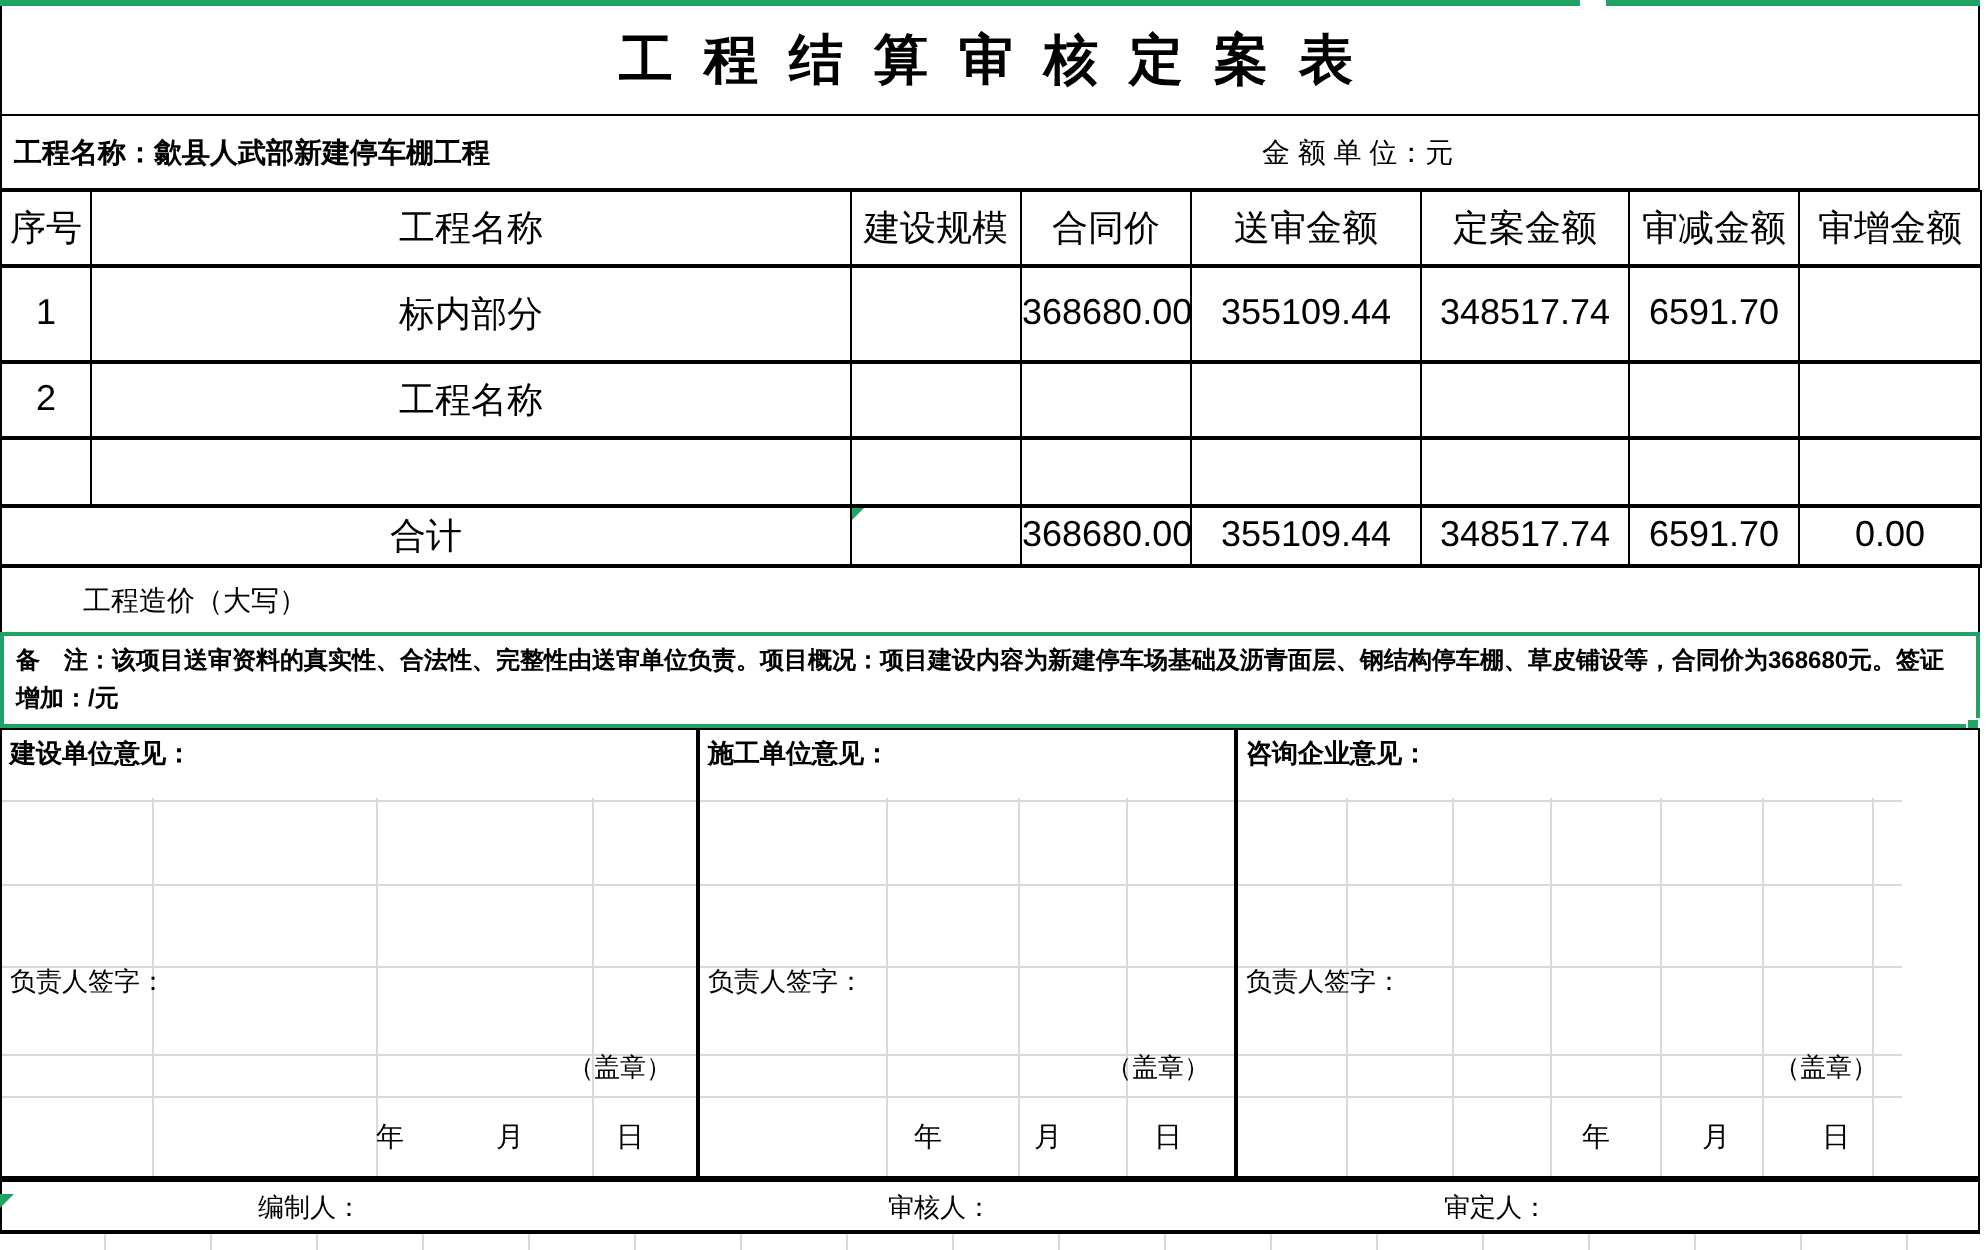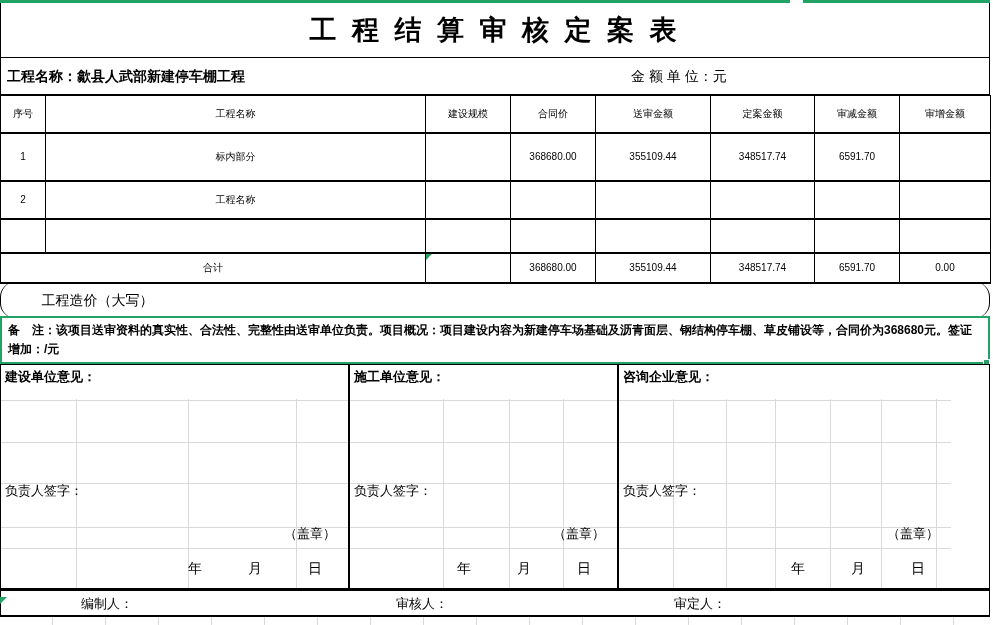--- a/index.html
+++ b/index.html
@@ -17,34 +17,34 @@
   
   #name-row { position:absolute; top:58px; left:0; width:990px; height:37px;
     border-left:1px solid #000; border-right:1px solid #000; border-bottom:1px solid #000; }
   #project-name { position:absolute; left:6px; top:0; height:37px; line-height:37px;
     font-size:14px; font-weight:bold; }
   #unit-label { position:absolute; left:630px; top:0; height:37px; line-height:37px; font-size:14px; }
 
   
   #main-table { position:absolute; top:95px; left:0; width:990px;
     border-collapse:collapse; table-layout:fixed; }
-  #main-table td { border:1px solid #000; border-bottom-width:2px; font-size:10px;
+  #main-table td { border:1px solid #000; border-bottom-width:2px; font-size:18px;
     text-align:center; vertical-align:middle; overflow:hidden; white-space:nowrap; position:relative; }
   #main-table tr.h37 td { height:37px; }
   #main-table tr.h48 td { height:48px; }
   #main-table tr.h38 td { height:38px; }
   #main-table tr.h34 td { height:34px; }
   #main-table tr.h30 td { height:30px; }
 
   .comment-tri { position:absolute; width:0; height:0;
     border-top:6px solid #21a366; border-right:6px solid transparent; }
 
   
   #words-row { position:absolute; top:282px; left:0; width:990px; height:36px;
-    border-left:1px solid #000; border-right:1px solid #000;border-radius:15px; }
+    border-left:1px solid #000; border-right:1px solid #000; }
   #words-label { position:absolute; left:0; top:0; width:193px; height:36px; line-height:36px;
     text-align:center; font-size:14px; }
   #words-value { position:absolute; left:193px; top:0; width:797px; height:36px; line-height:36px;
     border-left:1px solid #000; padding-left:7px; font-size:15px; font-weight:bold; }
 
   
   #remark-box { position:absolute; top:316px; left:0; width:990px; height:48px;
     border:2px solid #21a366; background:#fff; padding:3px 8px 0 6px;
     font-size:12px; font-weight:bold; line-height:19px; }
   #fill-handle { position:absolute; left:983px; top:359px; width:7px; height:7px;
@@ -65,21 +65,21 @@
     display:flex; justify-content:flex-end; gap:46px; font-size:14px; }
 
   
   .gl-v { position:absolute; top:34px; bottom:0; width:1px; background:#d9d9d9; }
   .gl-h { position:absolute; left:0; right:0; height:1px; background:#d9d9d9; }
 
   
   #footer-row { position:absolute; top:591px; left:0; width:990px; height:26px;
     border-left:1px solid #000; border-right:1px solid #000; border-bottom:2px solid #000;
     font-size:13px; }
-  .footer-label { position:absolute; top:0; height:26px; line-height:26px; }
+  .footer-label { position:absolute; top:0; height:26px; line-height:26px;margin-left:48px; }
   #preparer { left:80px; } #reviewer { left:395px; } #approver { left:673px; }
 
   
   #bottom-strip { position:absolute; top:617px; left:0; width:993px; height:8px;
     background:repeating-linear-gradient(to right,#fff 0,#fff 52px,#d9d9d9 52px,#d9d9d9 53px); }
 
   .edge-tri { position:absolute; left:0; top:597px; width:0; height:0;
     border-top:7px solid #21a366; border-right:7px solid transparent; }
 </style>
 </head>

